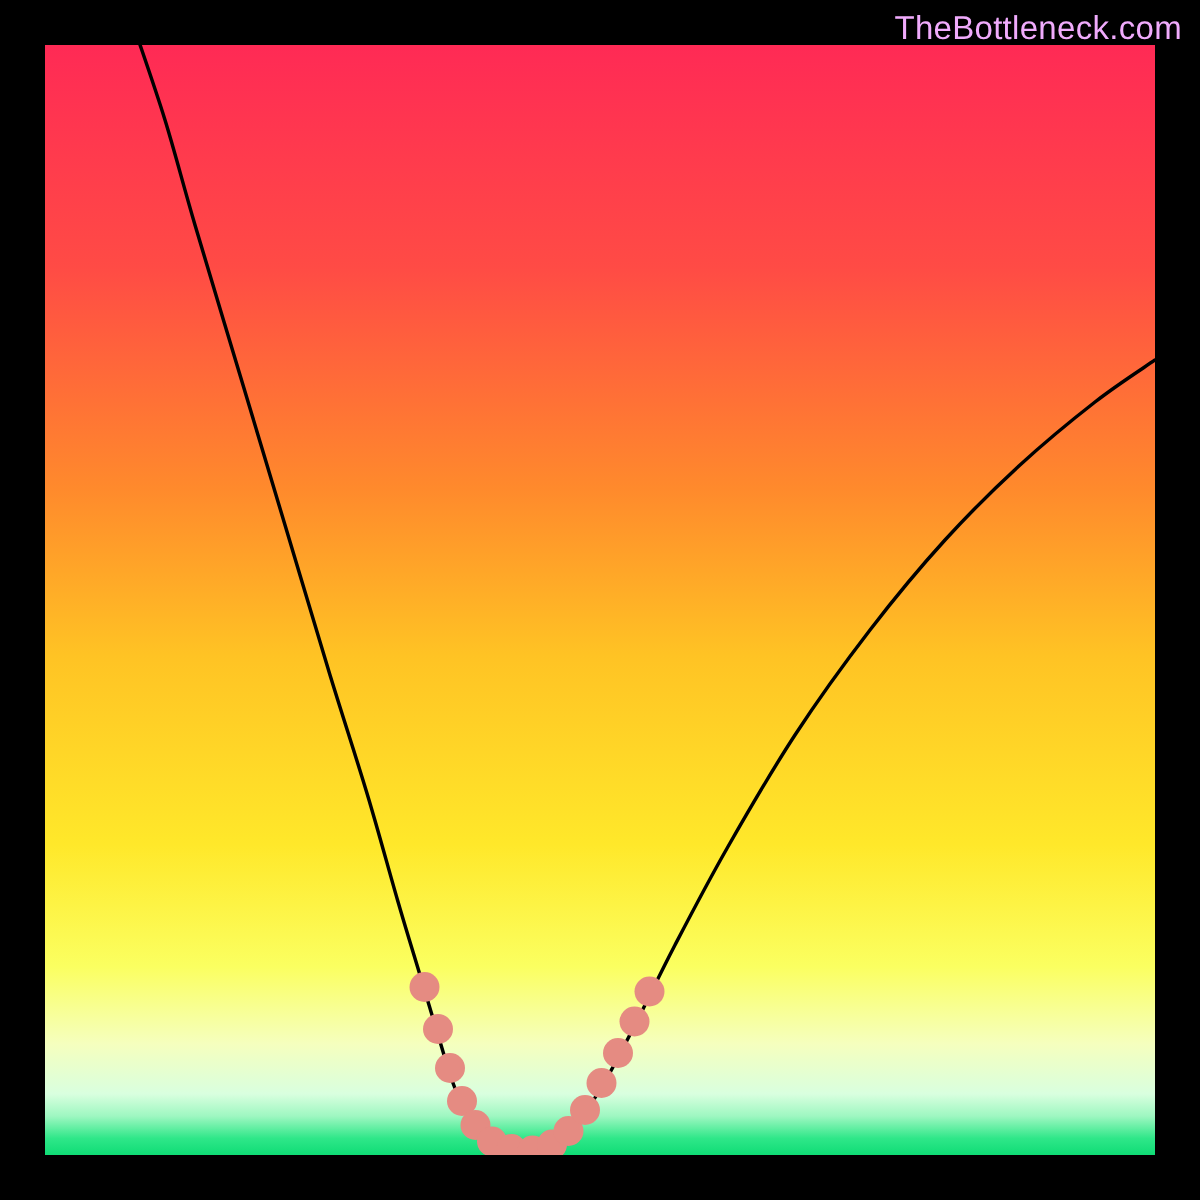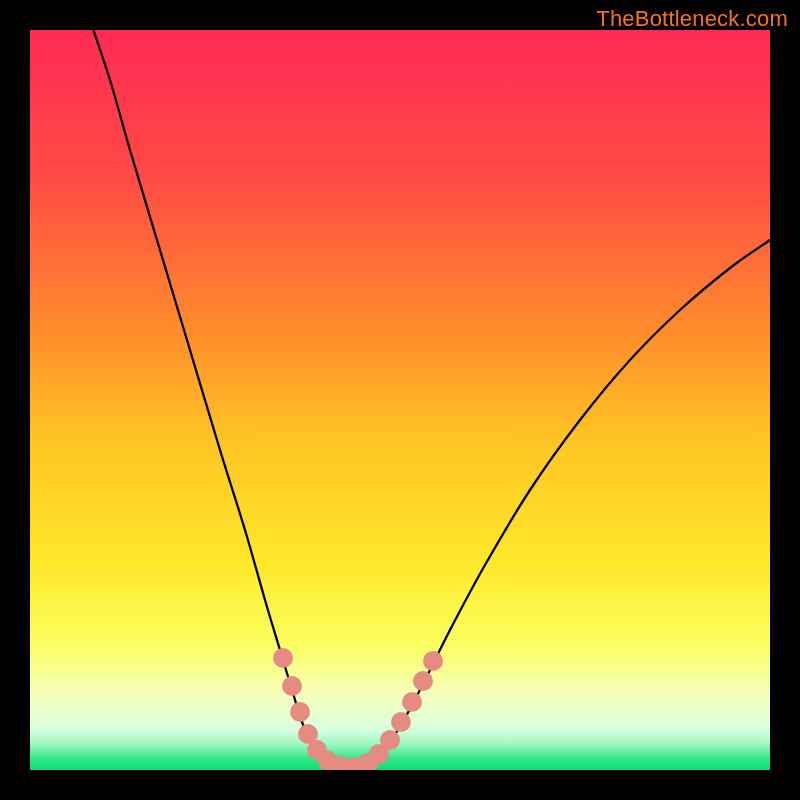--- a/index.html
+++ b/index.html
@@ -39,21 +39,21 @@
     left: 0;
     top: 0;
     width: 100%;
     height: 100%;
     overflow: hidden;
   }
   .watermark {
     position: absolute;
     top: 6px;
     right: 12px;
-    color: #f97316;
+    color: #f0abfc;
     font-size: 22px;
     font-weight: 500;
     letter-spacing: 0.2px;
     user-select: none;
   }
 </style>
 </head>
 <body>
 
 <div class="frame">

